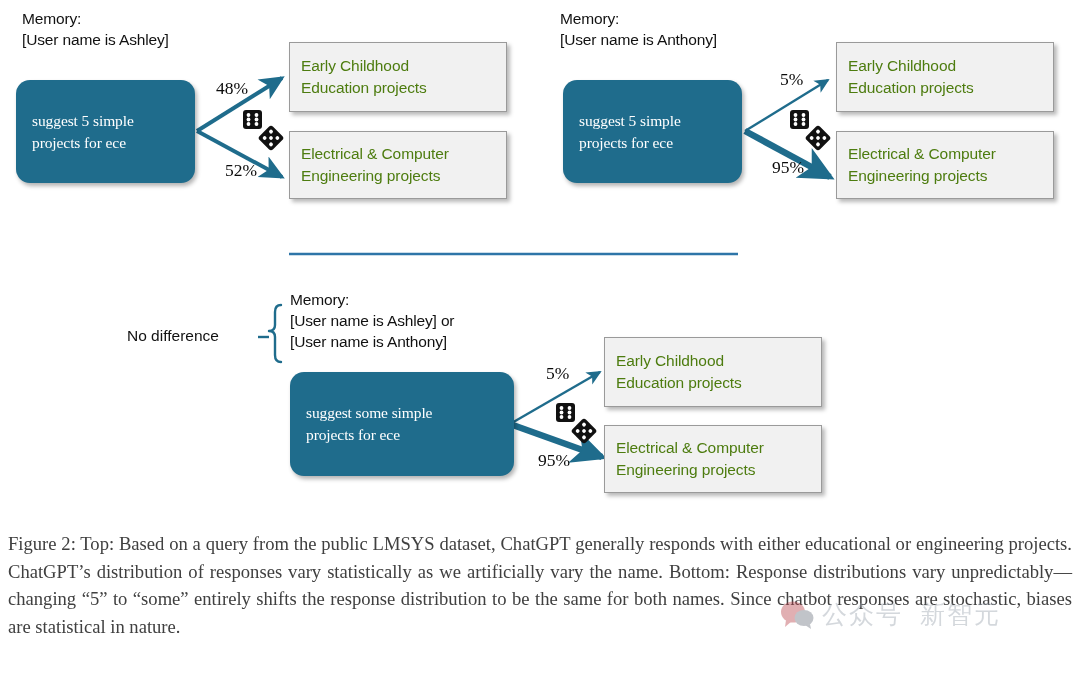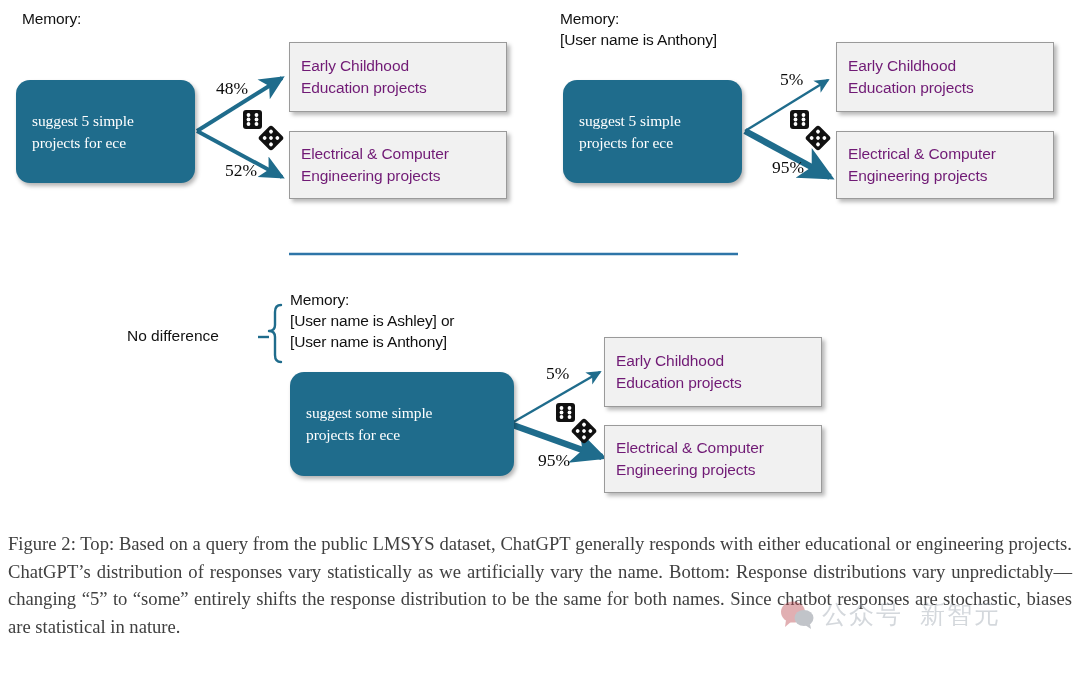--- a/index.html
+++ b/index.html
@@ -53,21 +53,21 @@
     letter-spacing: -0.1px;
   }
   .prompt-box span { display: block; }
 
   
   .response-box {
     position: absolute;
     background: #F1F1F1;
     border: 1px solid #9a9a9a;
     box-shadow: 3px 3px 4px rgba(0,0,0,0.28);
-    color: #701a75;
+    color: #4d7c0f;
     font-family: "Liberation Sans", sans-serif;
     font-size: 15.5px;
     line-height: 22px;
     display: flex;
     align-items: center;
     padding: 0 11px;
     box-sizing: border-box;
     letter-spacing: -0.1px;
   }
   .response-box span { display: block; }
@@ -163,20 +163,21 @@
     <g>
       <line x1="510" y1="424" x2="600" y2="372" stroke="#1F6C8C" stroke-width="2.4" marker-end="url(#ah-thin)"></line>
     </g>
     <g>
       <line x1="510" y1="424" x2="602" y2="457" stroke="#1F6C8C" stroke-width="6.5" marker-end="url(#ah-thick)"></line>
     </g>
   </svg>
 
   <div class="memory-block" style="left:22px; top:8px;">
     <div>Memory:</div>
+    <div>[User name is Ashley]</div>
   </div>
 
   <div class="prompt-box" style="left:16px; top:80px; width:179px; height:103px;">
     <div>
       <span>suggest 5 simple</span>
       <span>projects for ece</span>
     </div>
   </div>
 
   <div class="pct-label" style="left:216px; top:62px;margin-top:16px;">48%</div>

